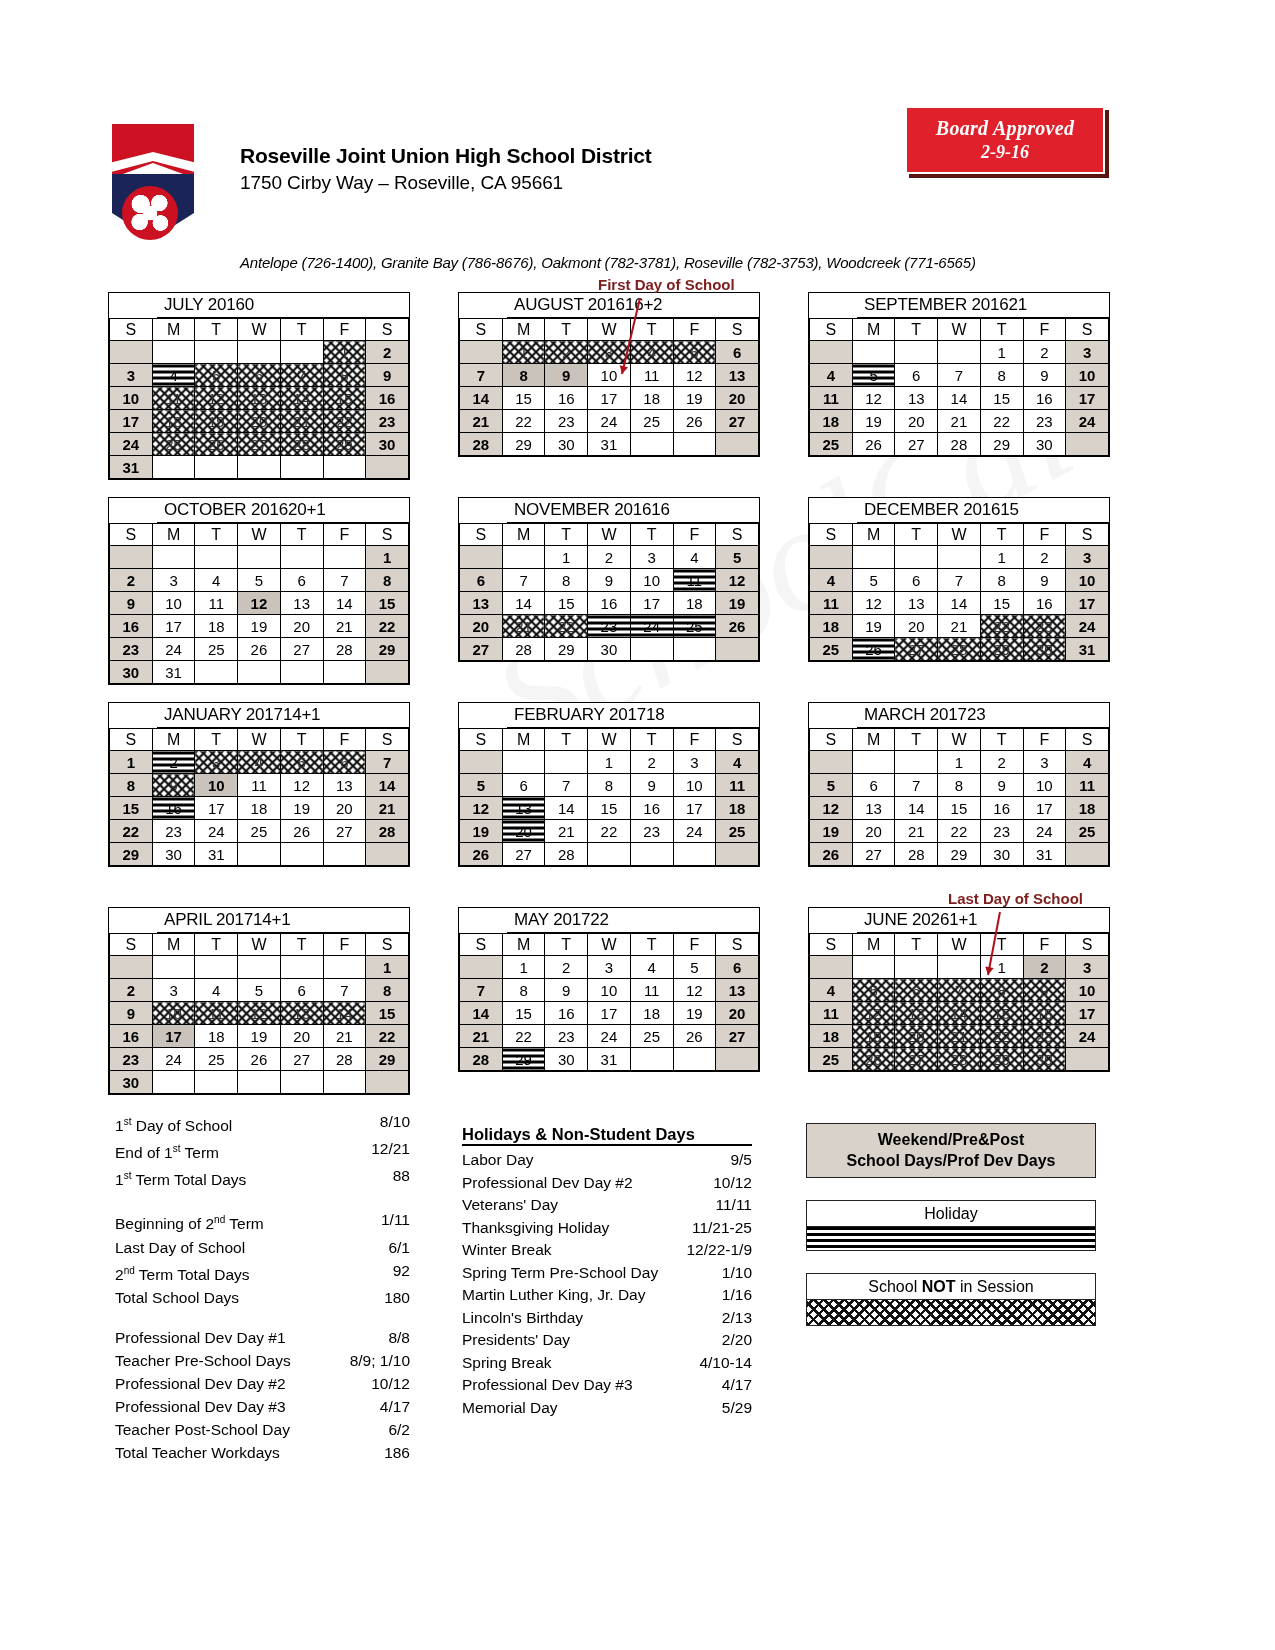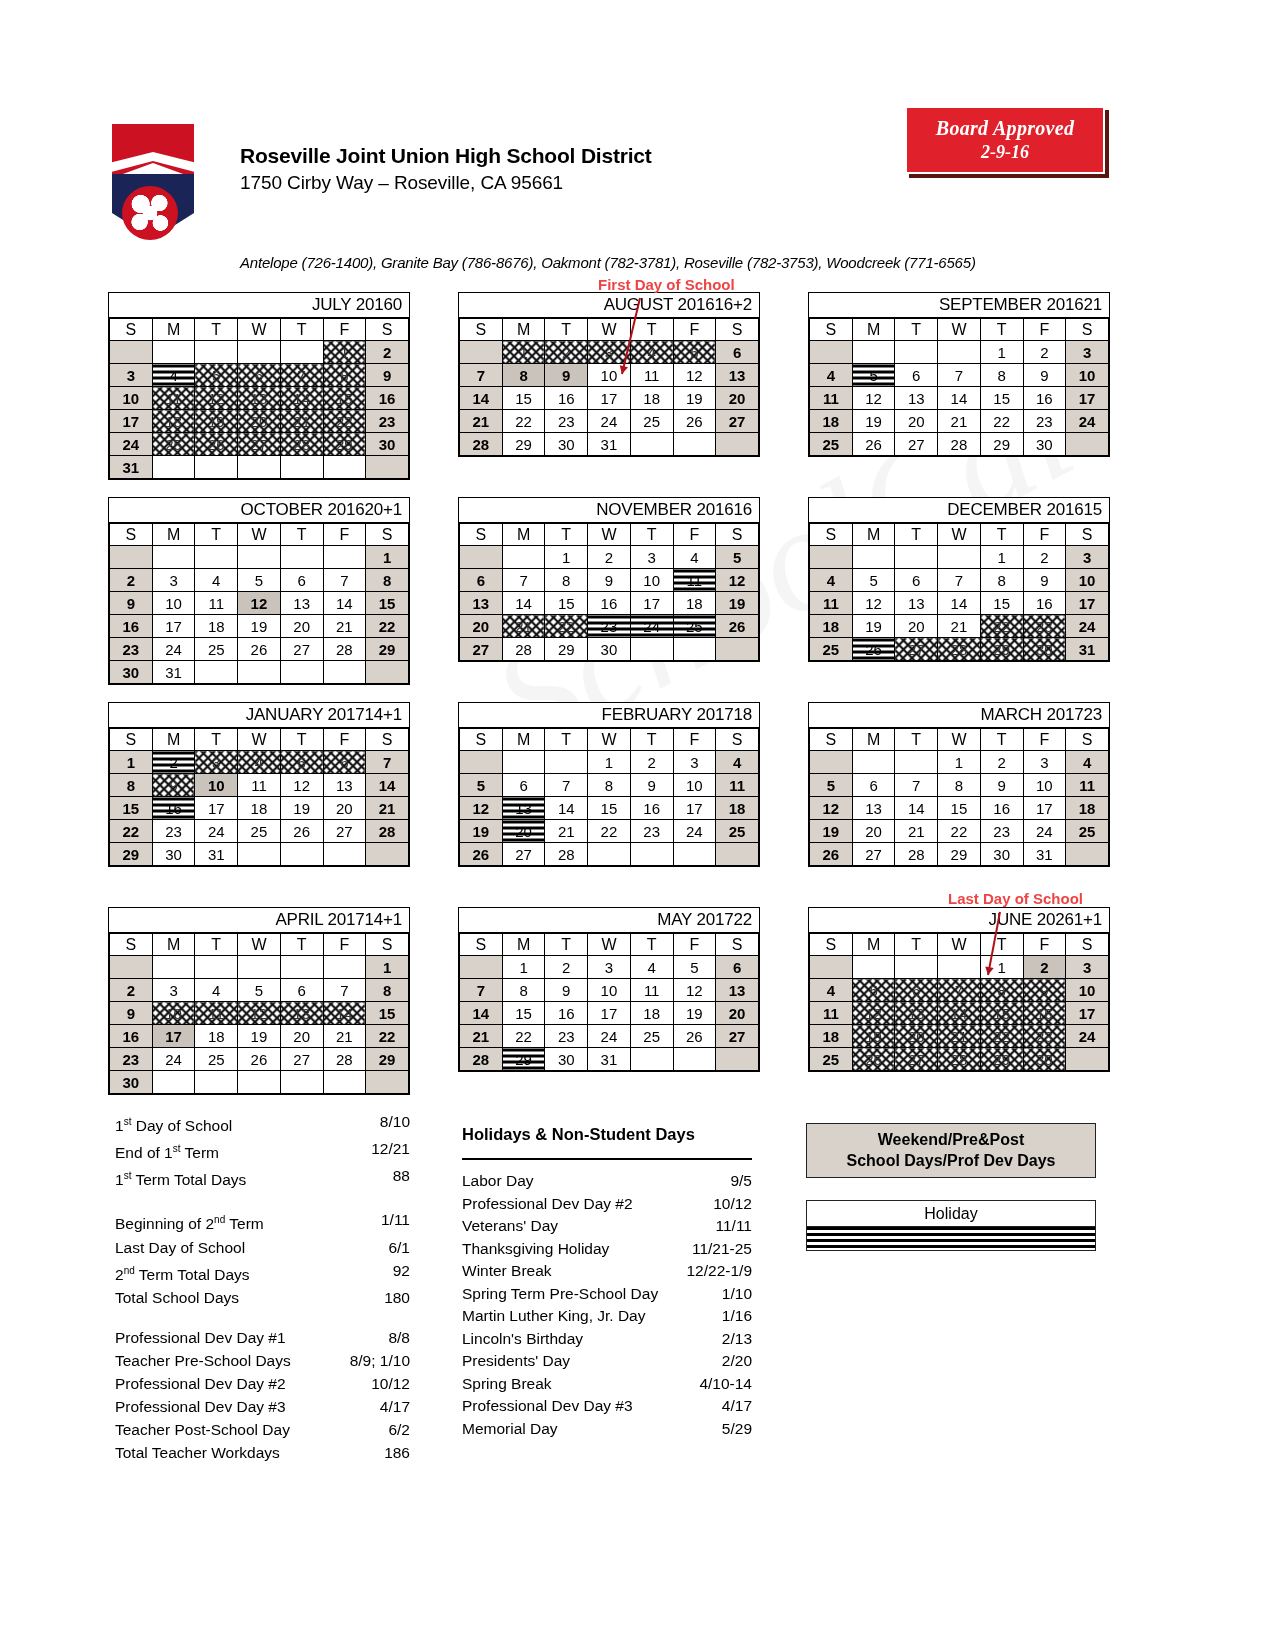--- a/index.html
+++ b/index.html
@@ -83,24 +83,24 @@
     position:absolute;
     width:302px;
     border:1.5px solid #000;
     background:#fff;
   }
   .month.c0 { left:108px; }
   .month.c1 { left:458px; }
   .month.c2 { left:808px; }
 
   .m-head {
-    display:flex; justify-content:flex-end; align-items:center;
+    display:flex; justify-content:flex-start; align-items:center;
     height:25px; padding:0 7px;
     border-bottom:1.5px solid #000;
-    font-size:17px; letter-spacing:-0.2px;
+    font-size:17px; letter-spacing:-0.2px;margin-left:48px;
   }
   .m-table { width:100%; border-collapse:collapse; table-layout:fixed; }
   .m-table th, .m-table td {
     border:1px solid #000;
     height:23px;
     text-align:center;
     vertical-align:middle;
     font-size:15px;
     padding:0;
     position:relative;
@@ -121,37 +121,37 @@
   
   .m-table td.stripe {
     background-color:#ffffff;
     background-image:
       repeating-linear-gradient(to bottom, #000 0 3px, #fff 3px 6px);
     color:#000;
   }
 
   .ann {
     position:absolute;
-    color:#ef4444; font-weight:bold; font-size:15px;
+    color:#7f1d1d; font-weight:bold; font-size:15px;
     white-space:nowrap;
   }
   .arrow { position:absolute; pointer-events:none; }
 
   
   .footer { position:absolute; left:0; top:1105px; width:1275px; }
 
   .sum-list { position:absolute; left:115px; top:5px; width:295px; font-size:15.5px; }
   .sum-list .row { display:flex; justify-content:space-between; line-height:23px; }
   .sum-list .gap { height:17px; }
   .sum-list sup { font-size:10px; vertical-align:super; }
 
   .hol-block { position:absolute; left:462px; top:20px; width:290px; font-size:15.5px; }
   .hol-title {
     font-weight:bold; font-size:16.5px;
-    border-bottom:2px solid #000; padding-bottom:14px; margin-bottom:10px;
+    border-bottom:2px solid #000; padding-bottom:0; margin-bottom:3px;
   }
   .hol-block .row { display:flex; justify-content:space-between; line-height:22.5px; }
 
   .legend { position:absolute; left:806px; top:18px; width:290px; }
   .lg-box {
     border:1.5px solid #222;
     margin-bottom:22px;
     text-align:center;
     font-size:16px;
     background:#fff;
@@ -1161,14 +1161,20 @@
     <div class="lg-box weekend">
       <div class="cap">
         <div>Weekend/Pre&amp;Post</div>
         <div>School Days/Prof Dev Days</div>
       </div>
     </div>
     <div class="lg-box holiday">
       <div class="cap">Holiday</div>
       <div class="swatch"></div>
     </div>
+    <div class="lg-box notsession">
+      <div class="cap">
+        <span>School </span><b>NOT</b><span> in Session</span>
+      </div>
+      <div class="swatch"></div>
+    </div>
   </div>
 </div>
 
 </body></html>

